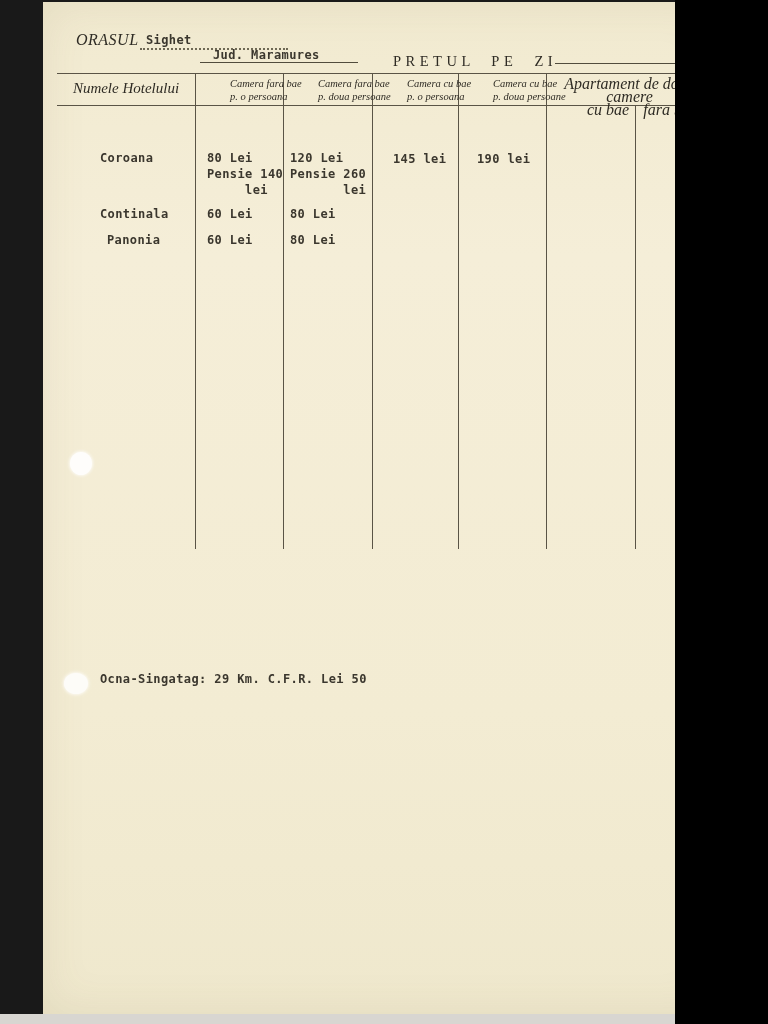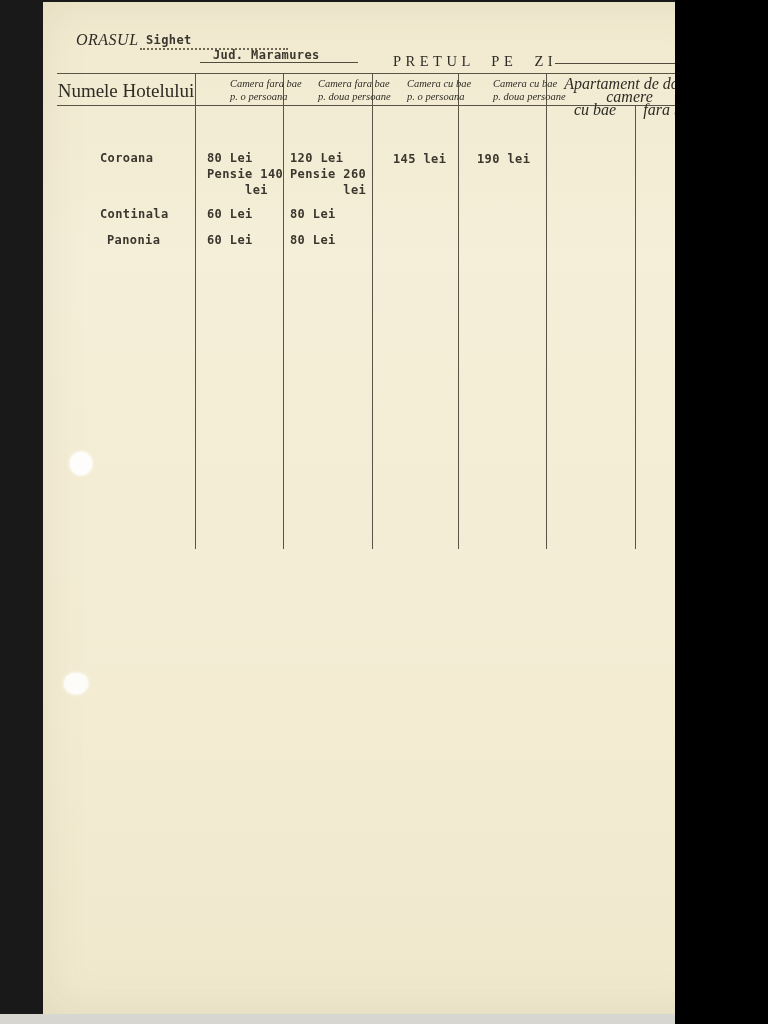--- a/index.html
+++ b/index.html
@@ -78,33 +78,33 @@
   .x4 { left: 415px; } .x5 { left: 503px; } .x6 { left: 592px; }
   .hcell {
     position: absolute; top: 75px;
     font-style: italic; font-size: 10.5px; line-height: 13px;
     white-space: pre-line;
     color: var(--ink-printed);
     margin-left: 35px;
   }
   .hcell-hotel {
     position: absolute; left: 14px; top: 78px; width: 138px;
-    text-align: center; font-size: 19px;
+    text-align: center; font-style: italic; font-size: 15px;
     color: var(--ink-printed);
   }
   .hc1 { left: 152px; width: 88px; }
   .hc2 { left: 240px; width: 89px; }
   .hc3 { left: 329px; width: 86px; }
   .hc4 { left: 415px; width: 88px; }
   .hc5 { position: absolute; left: 503px; top: 75px; width: 167px;
          font-style: italic; font-size: 16px; line-height: 13px;
          color: var(--ink-printed); }
   .hc5 .line1 { text-align: center; display: block; }
   .hc5 .line2 { display: flex; justify-content: space-between;
-                padding-left: 28px; padding-right: 16px; }
+                padding-left: 41px; padding-right: 16px; }
   
   .note-title {
     position: absolute; left: 0; top: 556px; width: 674px;
     text-align: center; font-style: italic; font-size: 14.5px;
     color: var(--ink-printed);
   }
   .note-subtitle {
     position: absolute; left: 0; top: 579px; width: 674px;
     text-align: center; font-style: italic; font-size: 13.5px;
     color: var(--ink-printed);
@@ -173,19 +173,20 @@
     <div class="typed" style="left:434px; top:149px;">190 lei</div>
 
     <div class="typed" style="left:57px;  top:204px;">Continala</div>
     <div class="typed" style="left:164px; top:204px;">60 Lei</div>
     <div class="typed" style="left:247px; top:204px;">80 Lei</div>
 
     <div class="typed" style="left:64px;  top:230px;">Panonia</div>
     <div class="typed" style="left:164px; top:230px;">60 Lei</div>
     <div class="typed" style="left:247px; top:230px;">80 Lei</div>
 
+    <div class="typed" style="left:57px; top:669px;">Ocna-Singatag: 29 Km. C.F.R. Lei 50</div>
 
     <div class="hole hole-1"></div>
     <div class="hole hole-2"></div>
   </div>
 
   <div class="scanner-strip"></div>
 </div>
 
 </body></html>

